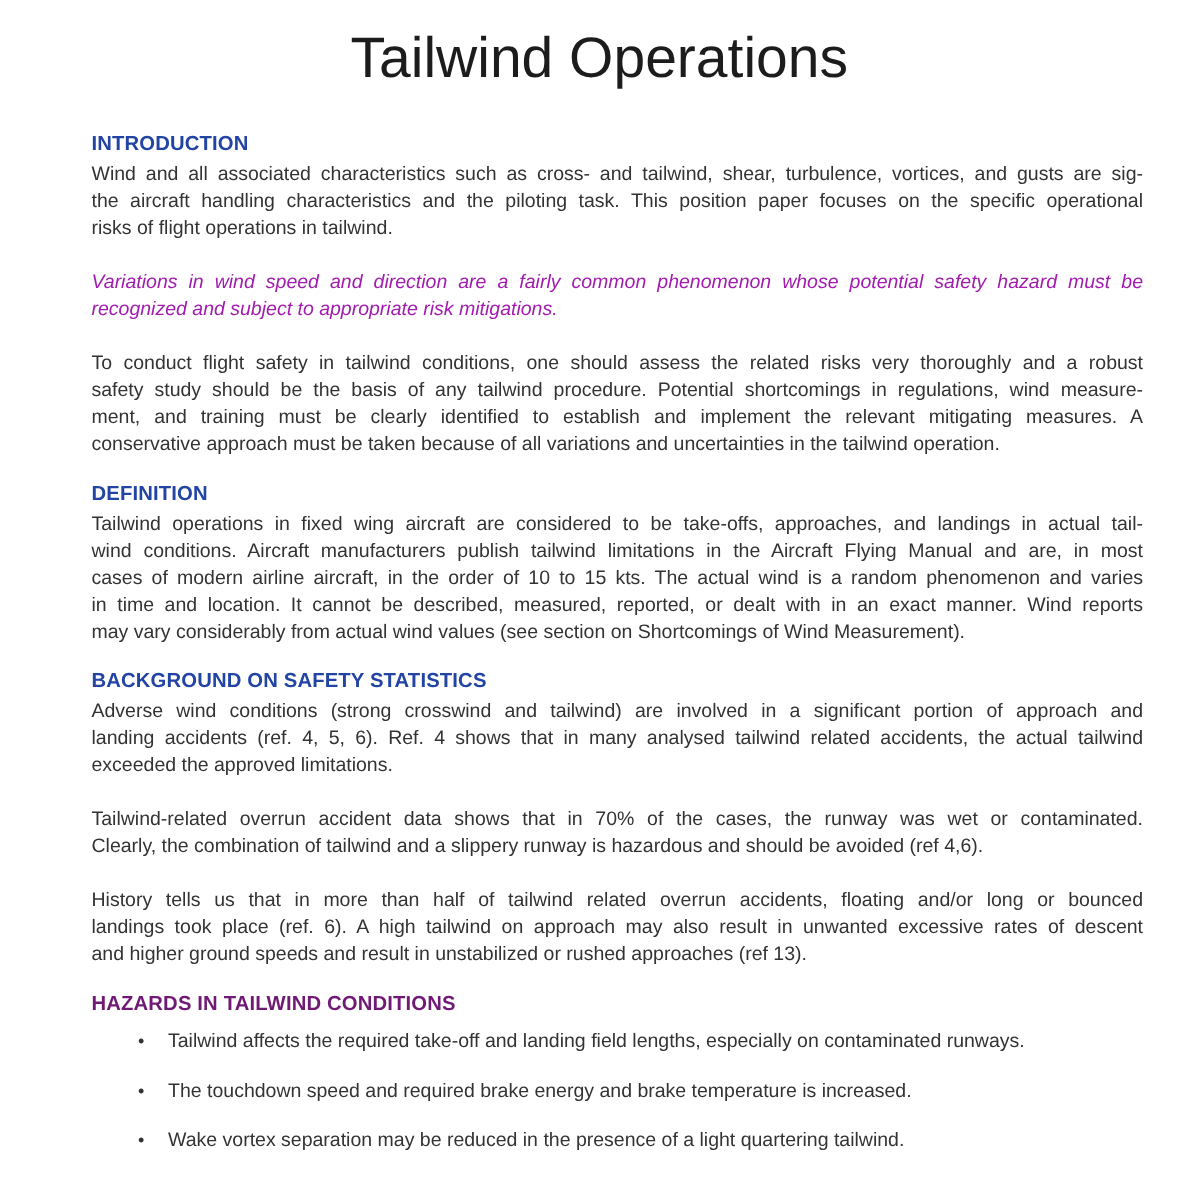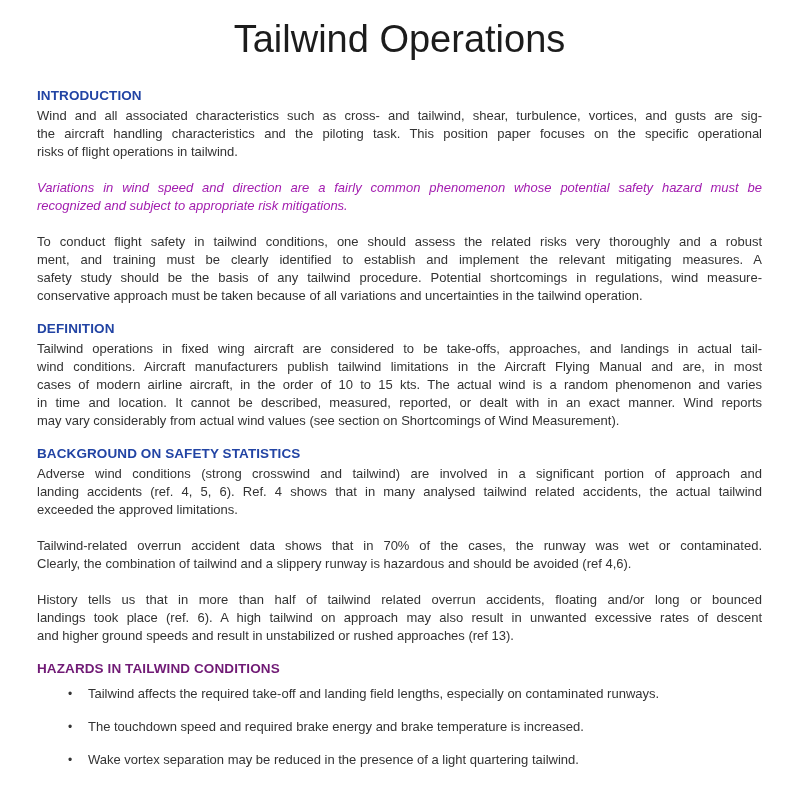--- a/index.html
+++ b/index.html
@@ -21,20 +21,21 @@
     margin: 0;
     font-size: 38px;
     line-height: 46px;
     font-weight: 300;
     text-align: center;
     color: #1c1c1c;
     letter-spacing: 0px;
   }
   #sections {
     margin-top: 26px;
+    margin-left: 24px;
   }
   section { display: block; }
   .heading {
     margin: 16px 0 3px 0;
     font-size: 13.5px;
     line-height: 16px;
     font-weight: bold;
     color: #2244A4;
     letter-spacing: 0.1px;
   }
@@ -88,22 +89,22 @@
           <span class="line">Wind and all associated characteristics such as cross- and tailwind, shear, turbulence, vortices, and gusts are sig-</span>
           <span class="line">the aircraft handling characteristics and the piloting task. This position paper focuses on the specific operational</span>
           <span class="line last">risks of flight operations in tailwind.</span>
         </p>
         <p class="para" style="color: #a21caf; font-style: italic;">
           <span class="line">Variations in wind speed and direction are a fairly common phenomenon whose potential safety hazard must be</span>
           <span class="line last">recognized and subject to appropriate risk mitigations.</span>
         </p>
         <p class="para" style="color: rgb(51, 51, 51);">
           <span class="line">To conduct flight safety in tailwind conditions, one should assess the related risks very thoroughly and a robust</span>
+          <span class="line">safety study should be the basis of any tailwind procedure. Potential shortcomings in regulations, wind measure-</span>
           <span class="line">ment, and training must be clearly identified to establish and implement the relevant mitigating measures. A</span>
-          <span class="line">safety study should be the basis of any tailwind procedure. Potential shortcomings in regulations, wind measure-</span>
           <span class="line last">conservative approach must be taken because of all variations and uncertainties in the tailwind operation.</span>
         </p>
       </section>
       <section>
         <h2 class="heading" style="color: rgb(34, 68, 164);">DEFINITION</h2>
         <p class="para" style="color: rgb(51, 51, 51);">
           <span class="line">Tailwind operations in fixed wing aircraft are considered to be take-offs, approaches, and landings in actual tail-</span>
           <span class="line">wind conditions. Aircraft manufacturers publish tailwind limitations in the Aircraft Flying Manual and are, in most</span>
           <span class="line">cases of modern airline aircraft, in the order of 10 to 15 kts. The actual wind is a random phenomenon and varies</span>
           <span class="line">in time and location. It cannot be described, measured, reported, or dealt with in an exact manner. Wind reports</span>

